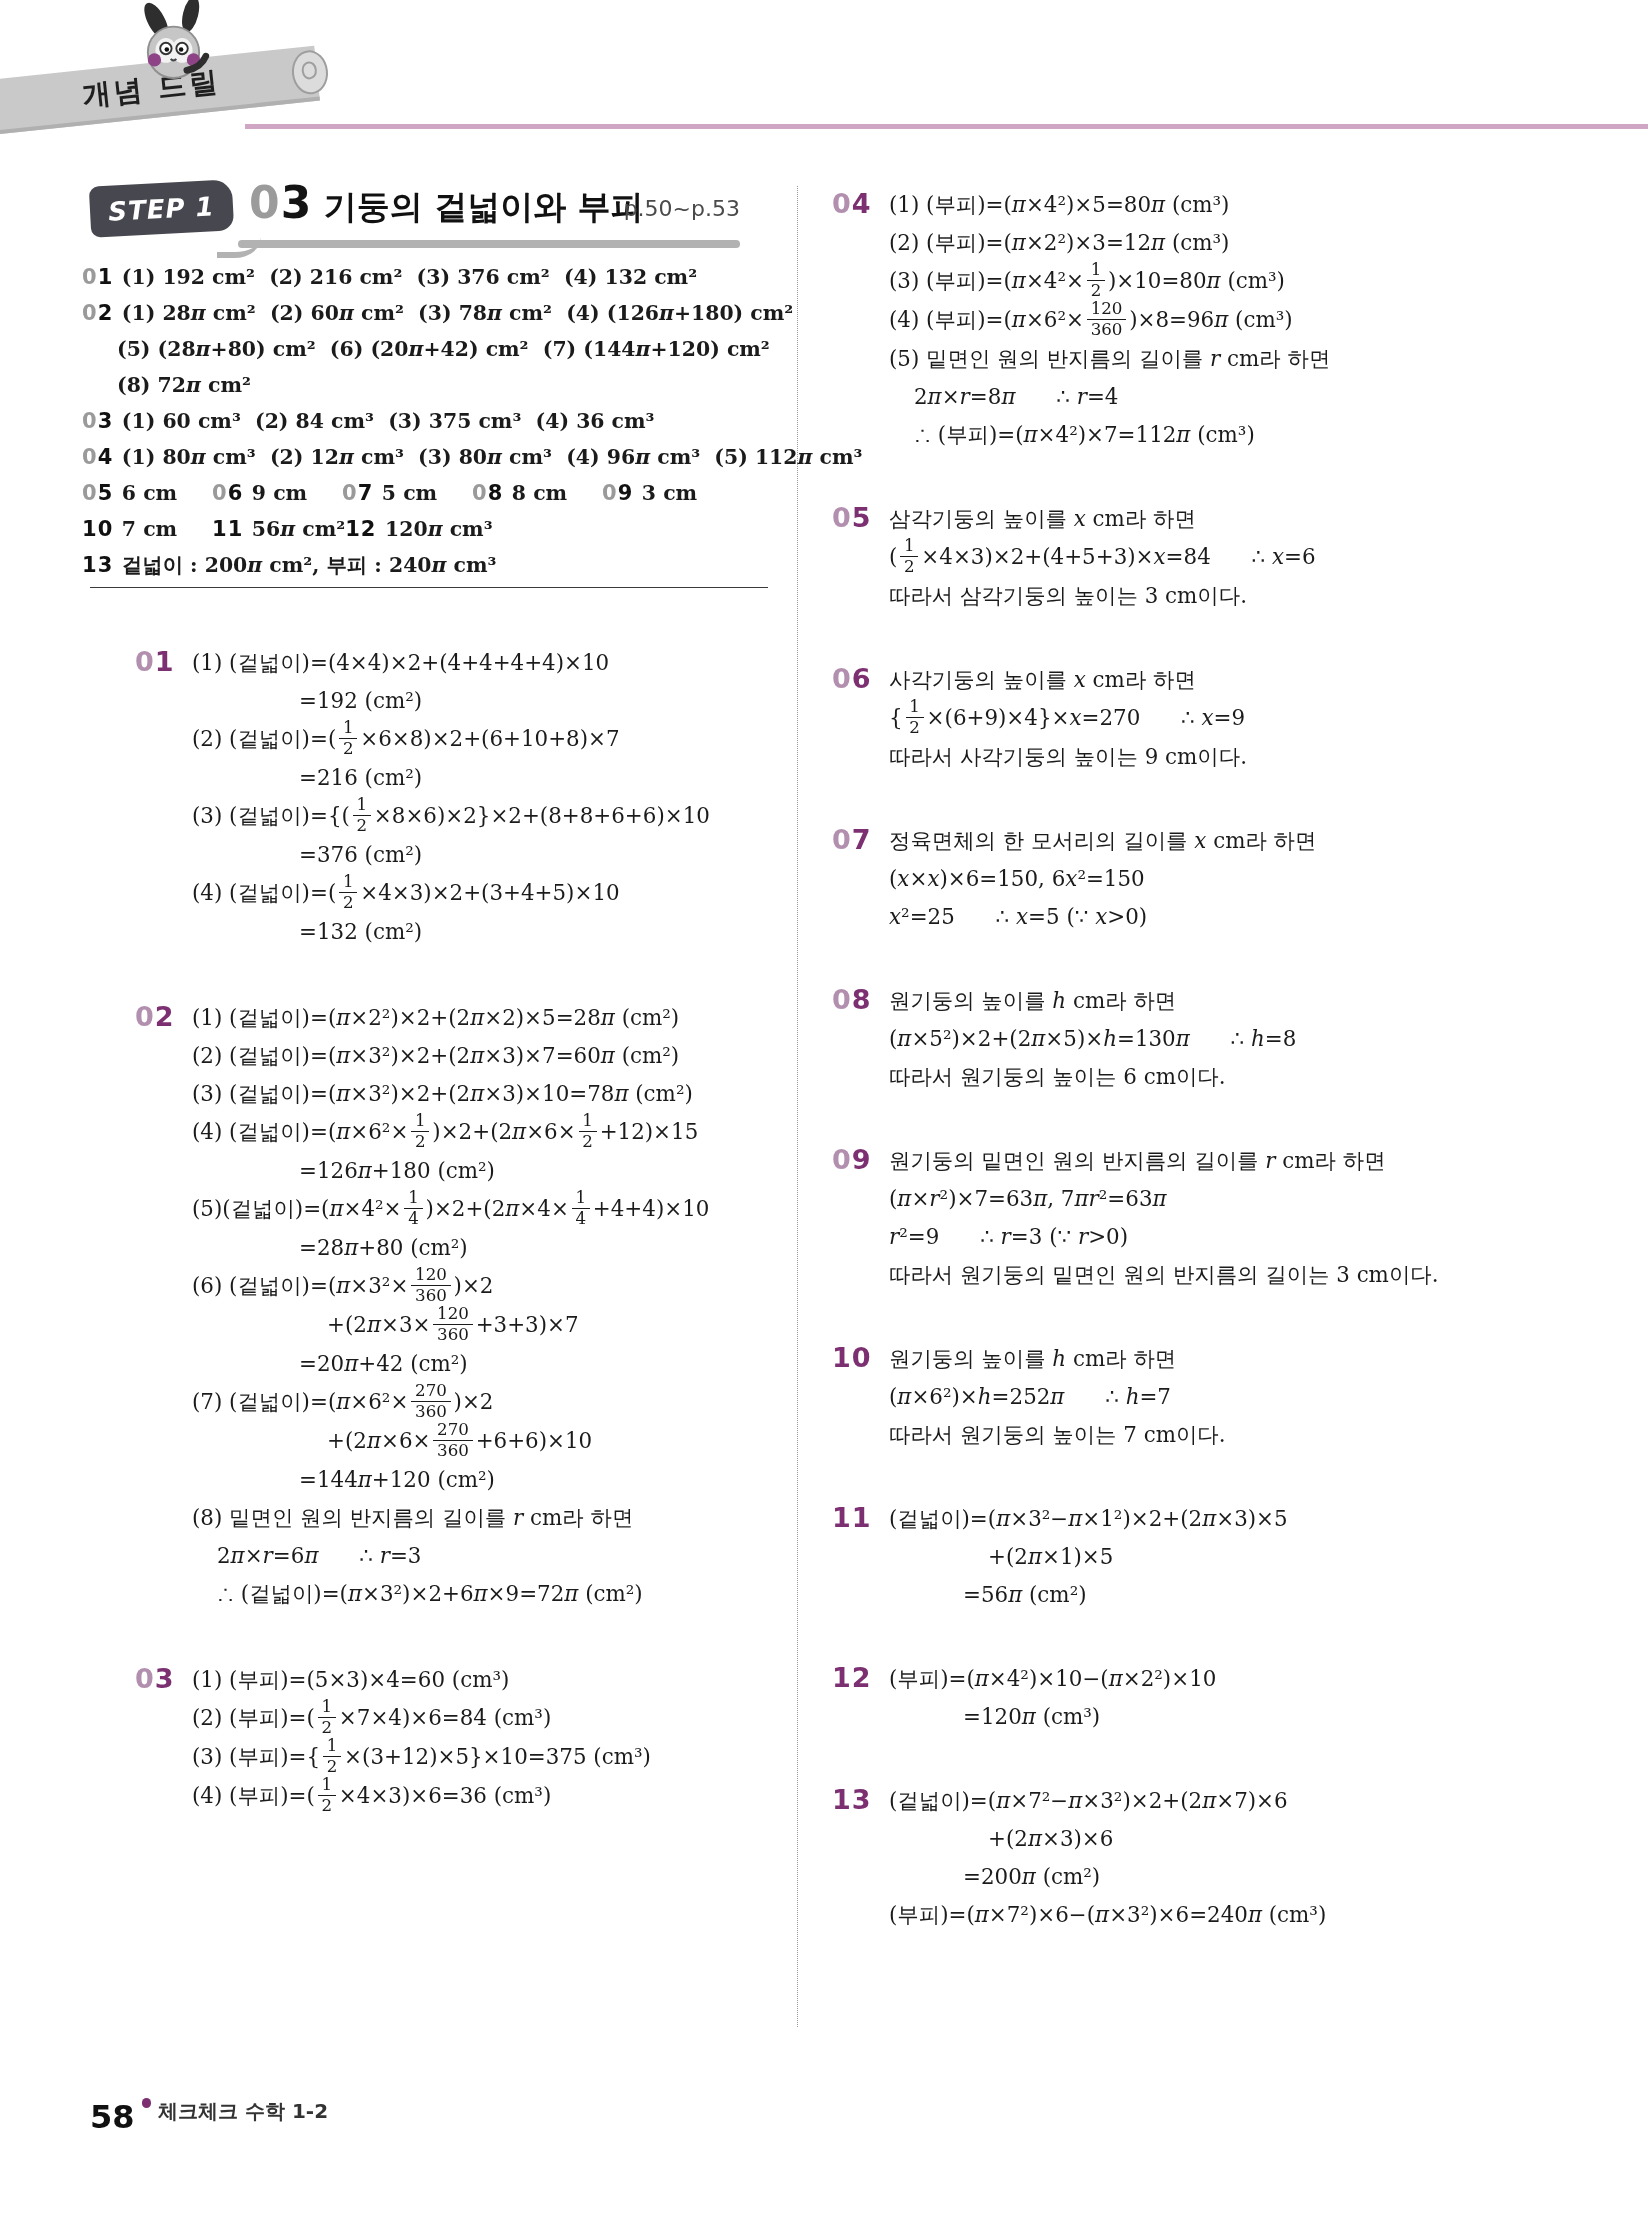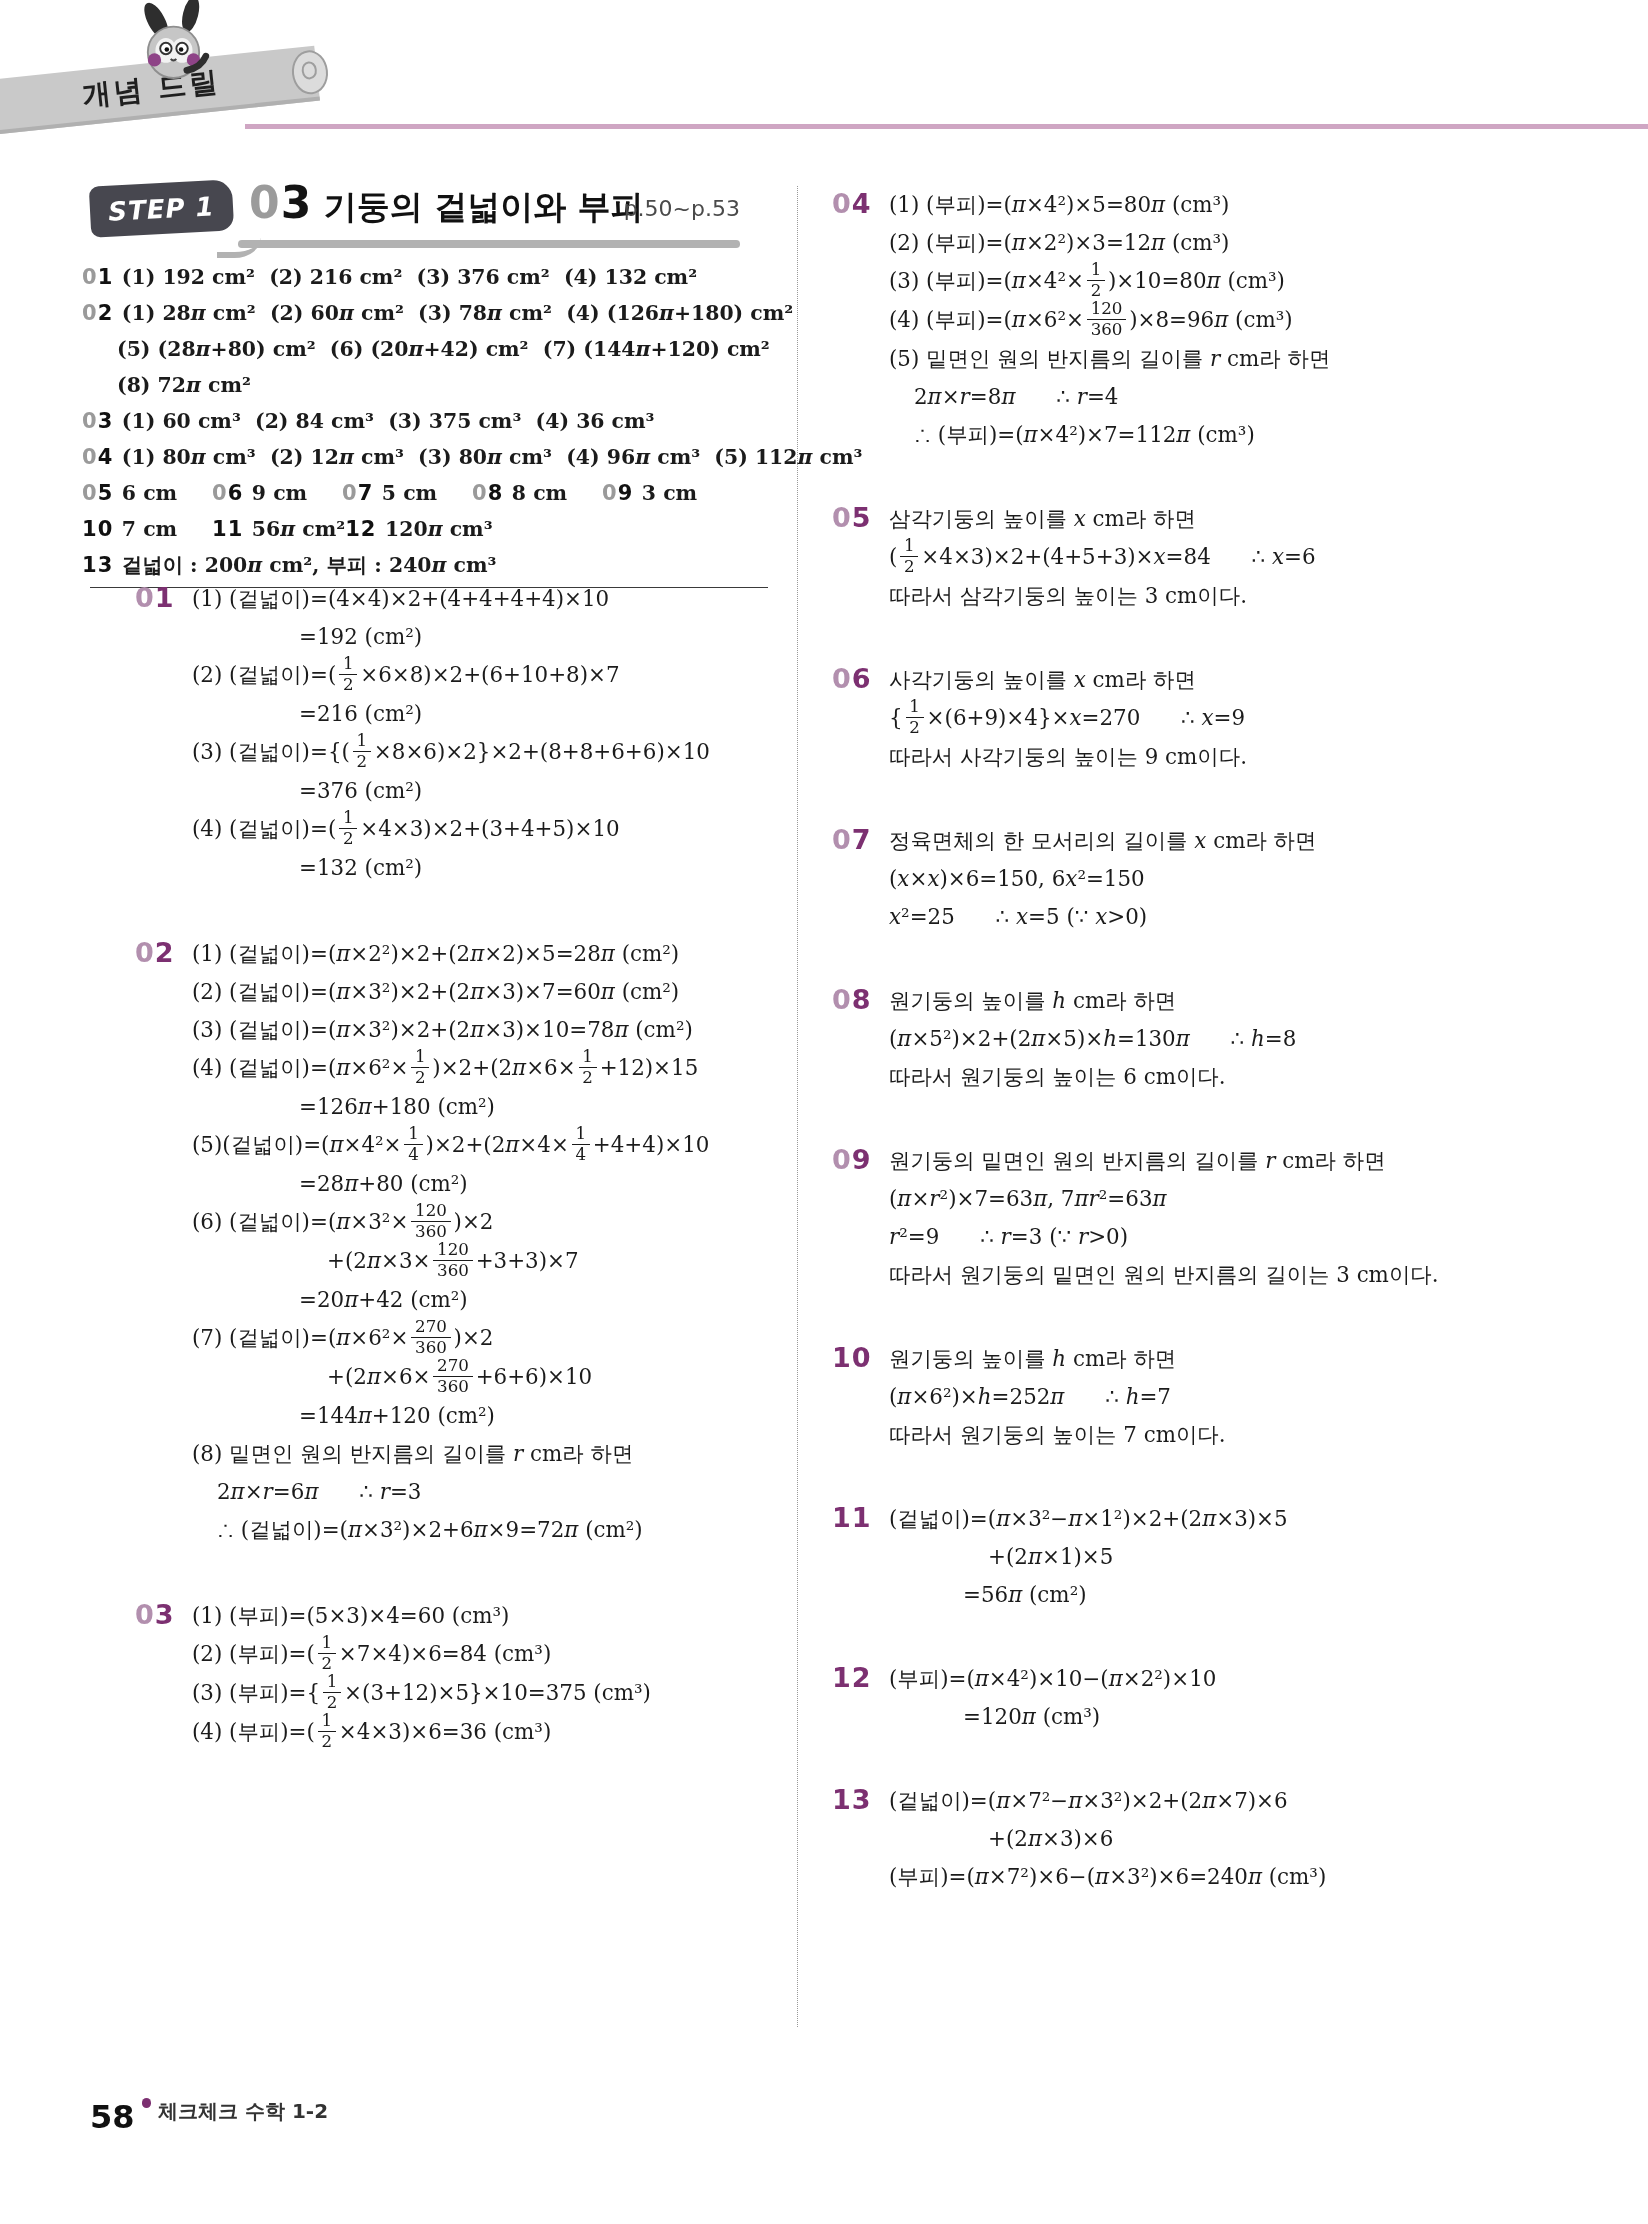--- a/index.html
+++ b/index.html
@@ -38,21 +38,21 @@
   .ak-row{line-height:36px;white-space:nowrap;}
   .ak-row.cont{padding-left:35px;}
   .ak-item{display:inline-block;min-width:130px;}
   .ak-num{display:inline-block;margin-right:8.6px;font-family:"DejaVu Sans",sans-serif;font-size:21px;letter-spacing:1px;}
   .ak-num .g{color:#9a9a9a;} .ak-num .b{color:#111;}
   .ak-text{white-space:pre;}
   .sep{position:absolute;top:587px;left:90px;width:678px;border-top:1.9px solid #3a3a3a;}
 
   
   .divider{position:absolute;left:797px;top:186px;height:1841px;border-left:1.9px dotted #999;}
-  .sol-left{position:absolute;top:580px;left:90px;width:681px;}
+  .sol-left{position:absolute;top:644px;left:90px;width:681px;}
   .sol-right{position:absolute;top:186px;left:832px;width:639px;}
 
   .sol{display:flex;margin-bottom:46px;}
   .sol-left .sol{margin-bottom:48px;}
   .sol .num{flex:0 0 57px;font-family:"DejaVu Sans",sans-serif;font-weight:700;font-size:27px;letter-spacing:1px;padding-top:1.9px;}
   .sol-left .sol .num{margin-left:45px;}
   .sol .num .g{color:#b28fae;} .sol .num .b{color:#7c3071;}
   .sol .body{flex:1;font-size:21.4px;}
   .line{line-height:38px;white-space:pre-wrap;}
   .line i{font-style:italic;}
@@ -242,20 +242,21 @@
         <div class="body">
           <div class="line i0">(부피)=(<i>π</i>×4²)×10−(<i>π</i>×2²)×10</div>
           <div class="line i1">=120<i>π</i> (cm³)</div>
         </div>
       </div>
       <div class="sol noitem">
         <div class="num"><span class="b">1</span><span class="b">3</span></div>
         <div class="body">
           <div class="line i0">(겉넓이)=(<i>π</i>×7²−<i>π</i>×3²)×2+(2<i>π</i>×7)×6</div>
           <div class="line i2">+(2<i>π</i>×3)×6</div>
+          <div class="line i1">=200<i>π</i> (cm²)</div>
           <div class="line i0">(부피)=(<i>π</i>×7²)×6−(<i>π</i>×3²)×6=240<i>π</i> (cm³)</div>
         </div>
       </div>
     </div>
 
   <div class="footer">
     <span class="pageno">58</span>
     <span class="fdot"></span>
     <span class="book">체크체크 수학 1-2</span>
   </div>

